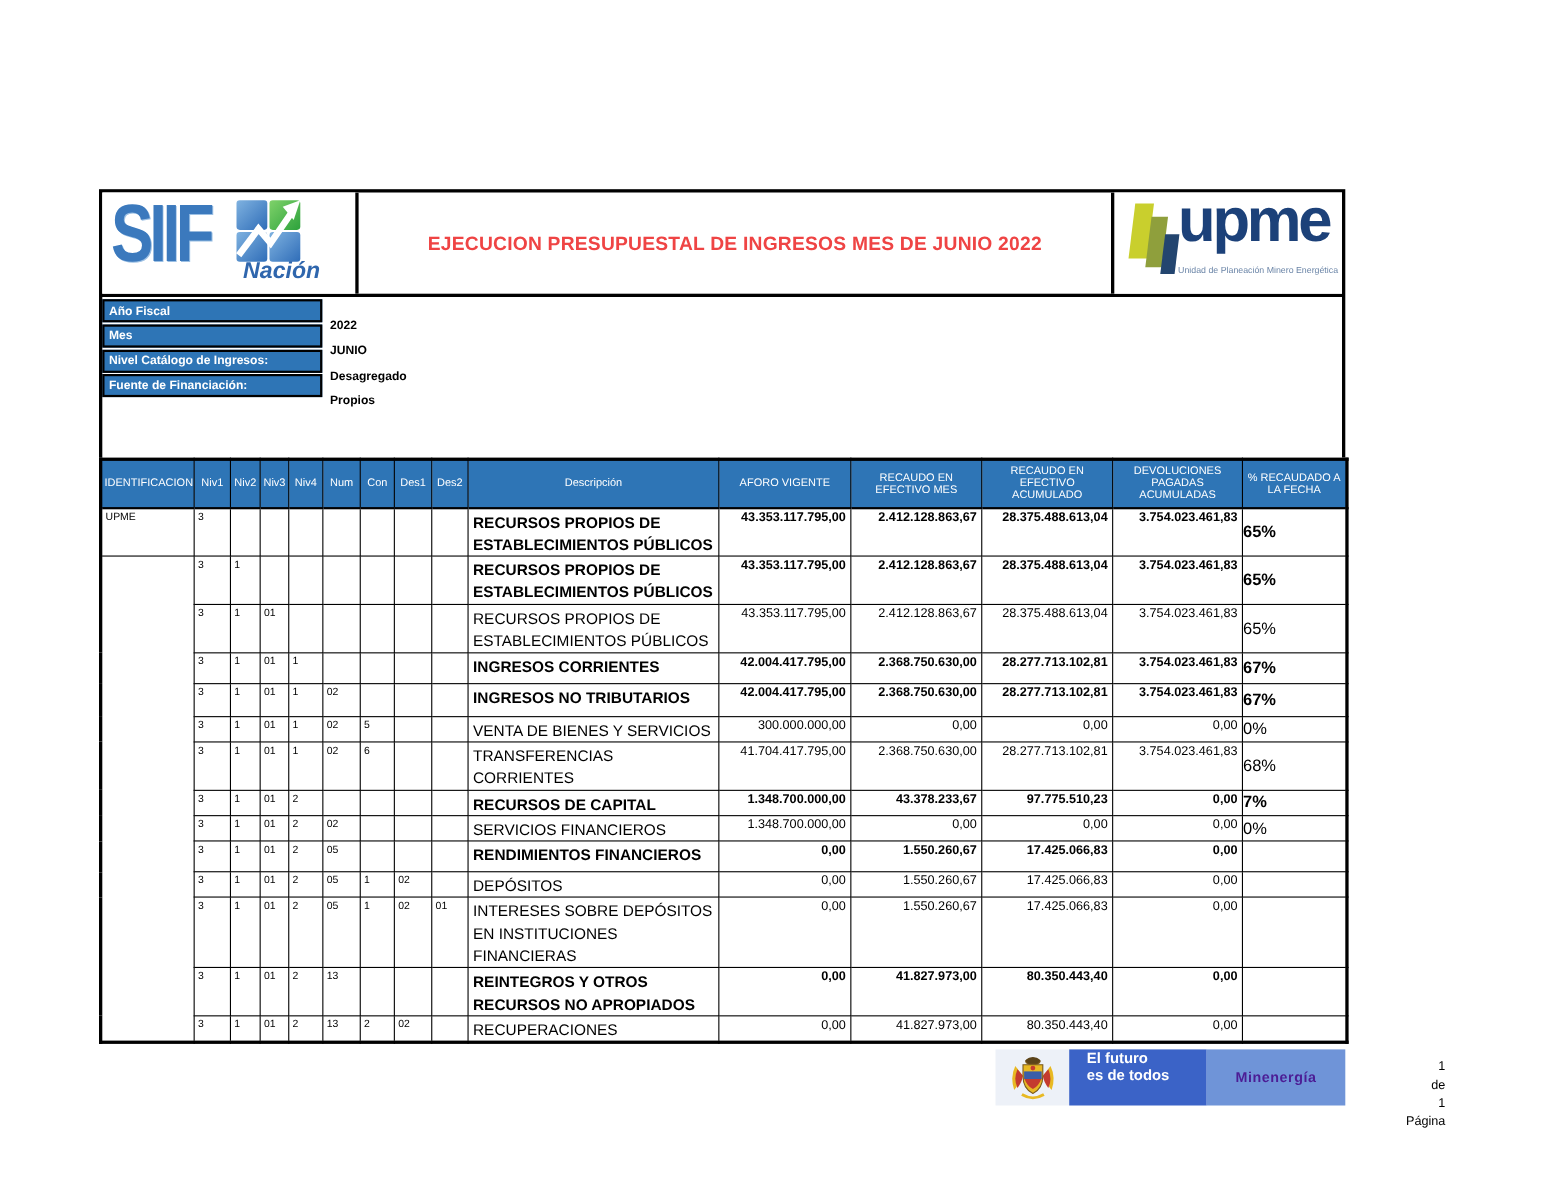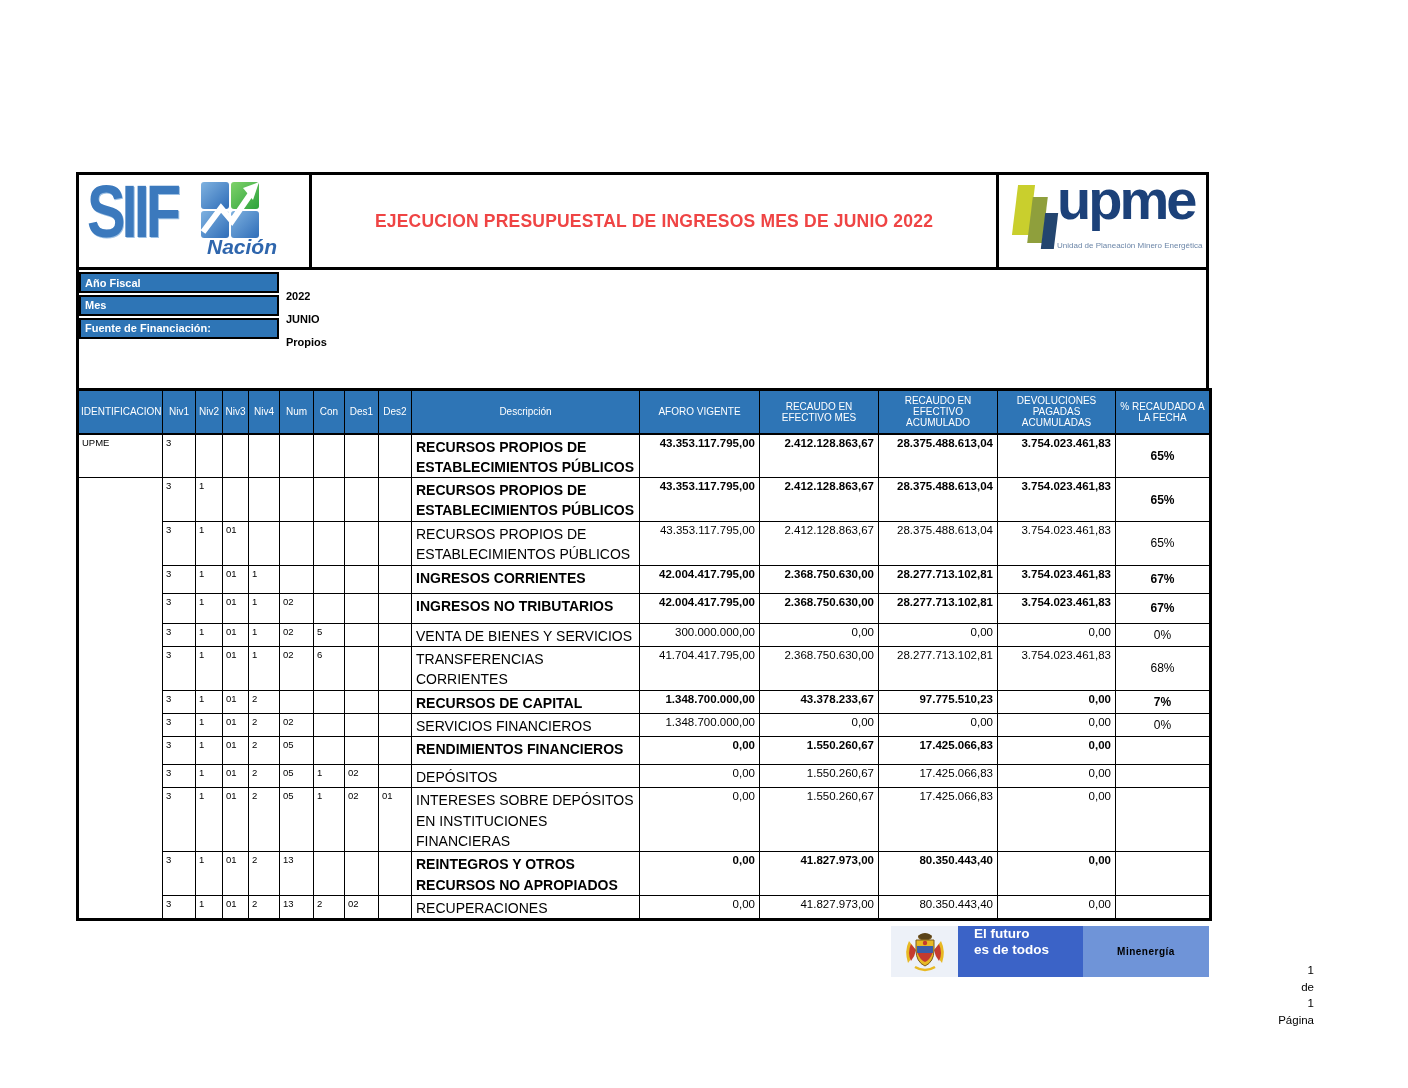--- a/index.html
+++ b/index.html
@@ -1,19 +1,19 @@
 <!DOCTYPE html>
 <html><head>
 <meta charset="utf-8">
 <style>
   * { box-sizing: border-box; margin: 0; padding: 0; }
   html,body { width:1408px; height:1088px; background:#ffffff; overflow:hidden;
     font-family:"Liberation Sans", sans-serif; color:#000; }
 
-  .doc { position:absolute; left:76px; top:172px; width:1133px; }
+  .doc { position:absolute; left:90px; top:172px; width:1133px; }
 
   
   .band { display:flex; height:98px; border:3px solid #000; background:#fff; }
   .siif-box { width:233px; border-right:3px solid #000; position:relative; overflow:hidden; background:#fff; }
   .siif-text { position:absolute; left:8px; top:-6px; font-size:74px; font-weight:bold;
     color:#3b79bd; letter-spacing:-5px; transform:scaleX(.78); transform-origin:left;
     text-shadow:1px 1px 0 #9cc0e4; }
   .siif-grid { position:absolute; left:122px; top:7px; width:58px; height:56px;
     display:grid; grid-template-columns:1fr 1fr; grid-template-rows:1fr 1fr; gap:2px; }
   .sq { background:linear-gradient(135deg,#7fb2e0,#2f6db8); border-radius:3px; }
@@ -23,46 +23,46 @@
     color:#2f66ad; letter-spacing:0px;font-style:italic; }
   .title-box { flex:1; display:flex; align-items:center; justify-content:center; }
   .title { color:#ef4444; font-weight:bold; font-size:17.5px; letter-spacing:.2px; }
   .upme-box { width:210px; border-left:3px solid #000; position:relative; background:#fff; overflow:hidden; }
   .upme-shape { position:absolute; }
   .upme-text { position:absolute; left:58px; top:-8px; font-size:56px; font-weight:bold;
     color:#1c4179; letter-spacing:-3px; }
   .upme-sub { position:absolute; left:58px; top:66px; font-size:8px; color:#6c86a8; white-space:nowrap; }
 
   
-  .info { height:118px; border-left:3px solid #000; border-right:3px solid #000; padding-top:2px; }
+  .info { height:146px; border-left:3px solid #000; border-right:3px solid #000; padding-top:2px; }
   .info-row { display:flex; height:22.8px; }
   .info-label { width:200px; background:#2e75b6; border:2px solid #000; height:21px;
     color:#fff; font-weight:bold; font-size:11px; display:flex; align-items:center; padding-left:4px; }
   .info-value { flex:1; border-left:3px solid #000; display:flex; align-items:center;
     padding-left:4px; font-weight:bold; font-size:11px;margin-top:24px; }
 
   
   table { width:1133px; border-collapse:collapse; table-layout:fixed; border:3px solid #000; }
   th { background:#2e75b6; color:#fff; font-size:10px; font-weight:normal; border:1px solid #000;
     height:44px; text-align:center; vertical-align:middle; padding:1px 2px; border-bottom:2px solid #000; }
   th.left { text-align:left; }
   td { border:1px solid #000; vertical-align:top; overflow:hidden; }
   td.nv { font-size:9.5px; padding:2px 0 0 3px; }
   td.ds { font-size:14px; padding:2px 2px 0 4px; line-height:1.45; }
   td.nm { font-size:11.5px; text-align:right; padding:2px 4px 0 1px; white-space:nowrap; }
-  td.pc { font-size:12px; text-align:center; vertical-align:middle; }
+  td.pc { font-size:15px; vertical-align:middle; }
   tr.b td.ds, tr.b td.nm, tr.b td.pc { font-weight:bold; }
 
   
   .banner { width:318px; height:51px; margin-left:auto; margin-top:5px; display:flex; }
   .banner-arms { width:67px; background:#edf1f8; display:flex; align-items:center; justify-content:center; }
   .banner-slogan { width:125px; background:#3b63c7; color:#fff; display:flex; flex-direction:column;
     padding-left:16px; font-weight:bold; font-size:13.5px; line-height:1.15; }
-  .banner-brand { flex:1; background:#6f94d8; color:#000000; display:flex; align-items:center;
-    justify-content:center; font-weight:bold; font-size:10px; letter-spacing:.5px; }
+  .banner-brand { flex:1; background:#6f94d8; color:#4c1d95; display:flex; align-items:center;
+    justify-content:center; font-weight:bold; font-size:13px; letter-spacing:.5px; }
 
   
   .pagination { position:absolute; left:1238px; top:962px; width:76px; text-align:right;
     font-size:11.5px; line-height:16.5px; }
 </style>
 </head>
 <body>
 
 <div class="doc">
 
@@ -94,20 +94,24 @@
   </div>
 
   <div class="info">
     <div class="info-row">
       <div class="info-label">Año Fiscal</div>
       <div class="info-value">2022</div>
     </div>
     <div class="info-row">
       <div class="info-label">Mes</div>
       <div class="info-value">JUNIO</div>
+    </div>
+    <div class="info-row">
+      <div class="info-label">Nivel Catálogo de Ingresos:</div>
+      <div class="info-value">Desagregado</div>
     </div>
     <div class="info-row">
       <div class="info-label">Fuente de Financiación:</div>
       <div class="info-value">Propios</div>
     </div>
   </div>
 
   <table>
     <colgroup>
       <col style="width:85px">

